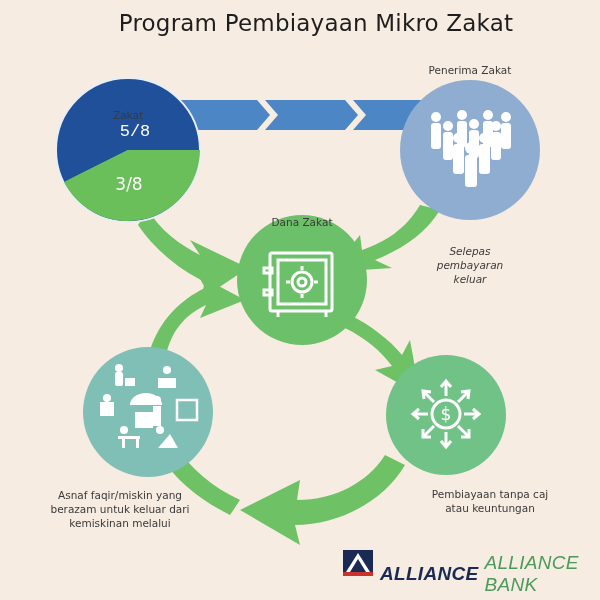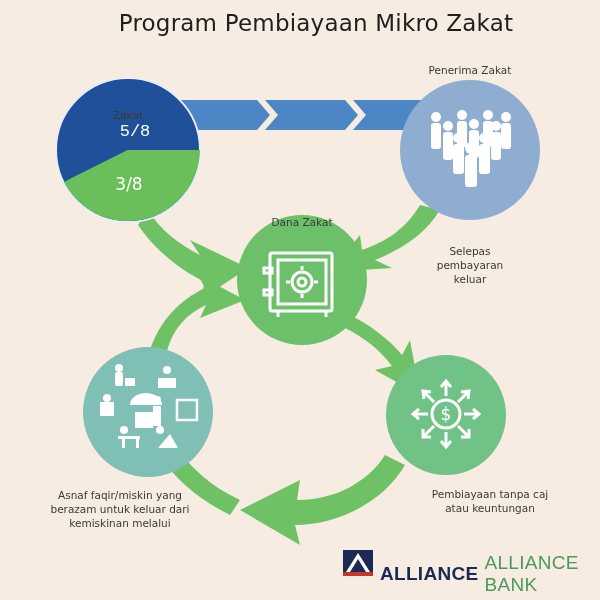--- a/index.html
+++ b/index.html
@@ -1,20 +1,20 @@
 <!DOCTYPE html>
 <html><head>
 <meta charset="utf-8">
 <style>
   html, body { margin:0; padding:0; }
   body { width:600px; height:600px; background:#f7ece1; font-family:"DejaVu Sans", sans-serif; position:relative; overflow:hidden; }
   .title { position:absolute; left:16px; top:10px; width:600px; text-align:center; font-size:23px; color:#1e1e1e; letter-spacing:0.2px; }
   .label { position:absolute; font-size:10.5px; color:#3a3a3a; text-align:center; line-height:14px; }
   svg.diagram { position:absolute; left:0; top:0; }
-  .logo { position:absolute; left:345px; top:552px; display:flex; align-items:center; gap:6px; }
+  .logo { position:absolute; left:345px; top:552px; display:flex; align-items:center; gap:6px;font-style:italic; }
   .logo .w1 { font-family:"Liberation Sans", sans-serif; font-weight:bold; font-size:19px; color:#1b2a55; letter-spacing:0.3px; }
   .logo .w2 { font-family:"Liberation Sans", sans-serif; font-size:19px; color:#4c9a5a; letter-spacing:0.3px; }
   .pie-text { position:absolute; font-size:17px; color:#fff; text-align:center; }
 </style>
 </head>
 <body>
 
 <div class="title">Program Pembiayaan Mikro Zakat</div>
 
 <svg class="diagram" width="600" height="600" viewBox="0 0 600 600">
@@ -149,21 +149,21 @@
 </svg>
 
 <div class="label" style="left:98px; top:65px; width:60px;margin-top:43px;">Zakat</div>
 <div class="pie-text" style="left:110px; top:122px; width:50px;font-family:Liberation Mono, monospace;">5/8</div>
 <div class="pie-text" style="left:104px; top:174px; width:50px;">3/8</div>
 
 <div class="label" style="left:420px; top:63px; width:100px;">Penerima Zakat</div>
 
 <div class="label" style="left:262px; top:204px; width:80px;margin-top:11px;">Dana Zakat</div>
 
-<div class="label" style="left:420px; top:244px; width:100px;">
+<div class="label" style="left:420px; top:244px; width:100px;font-style:italic;">
   <div>Selepas</div>
   <div>pembayaran</div>
   <div>keluar</div>
 </div>
 
 <div class="label" style="left:40px; top:488px; width:160px;">
   <div>Asnaf faqir/miskin yang</div>
   <div>berazam untuk keluar dari</div>
   <div>kemiskinan melalui</div>
 </div>

